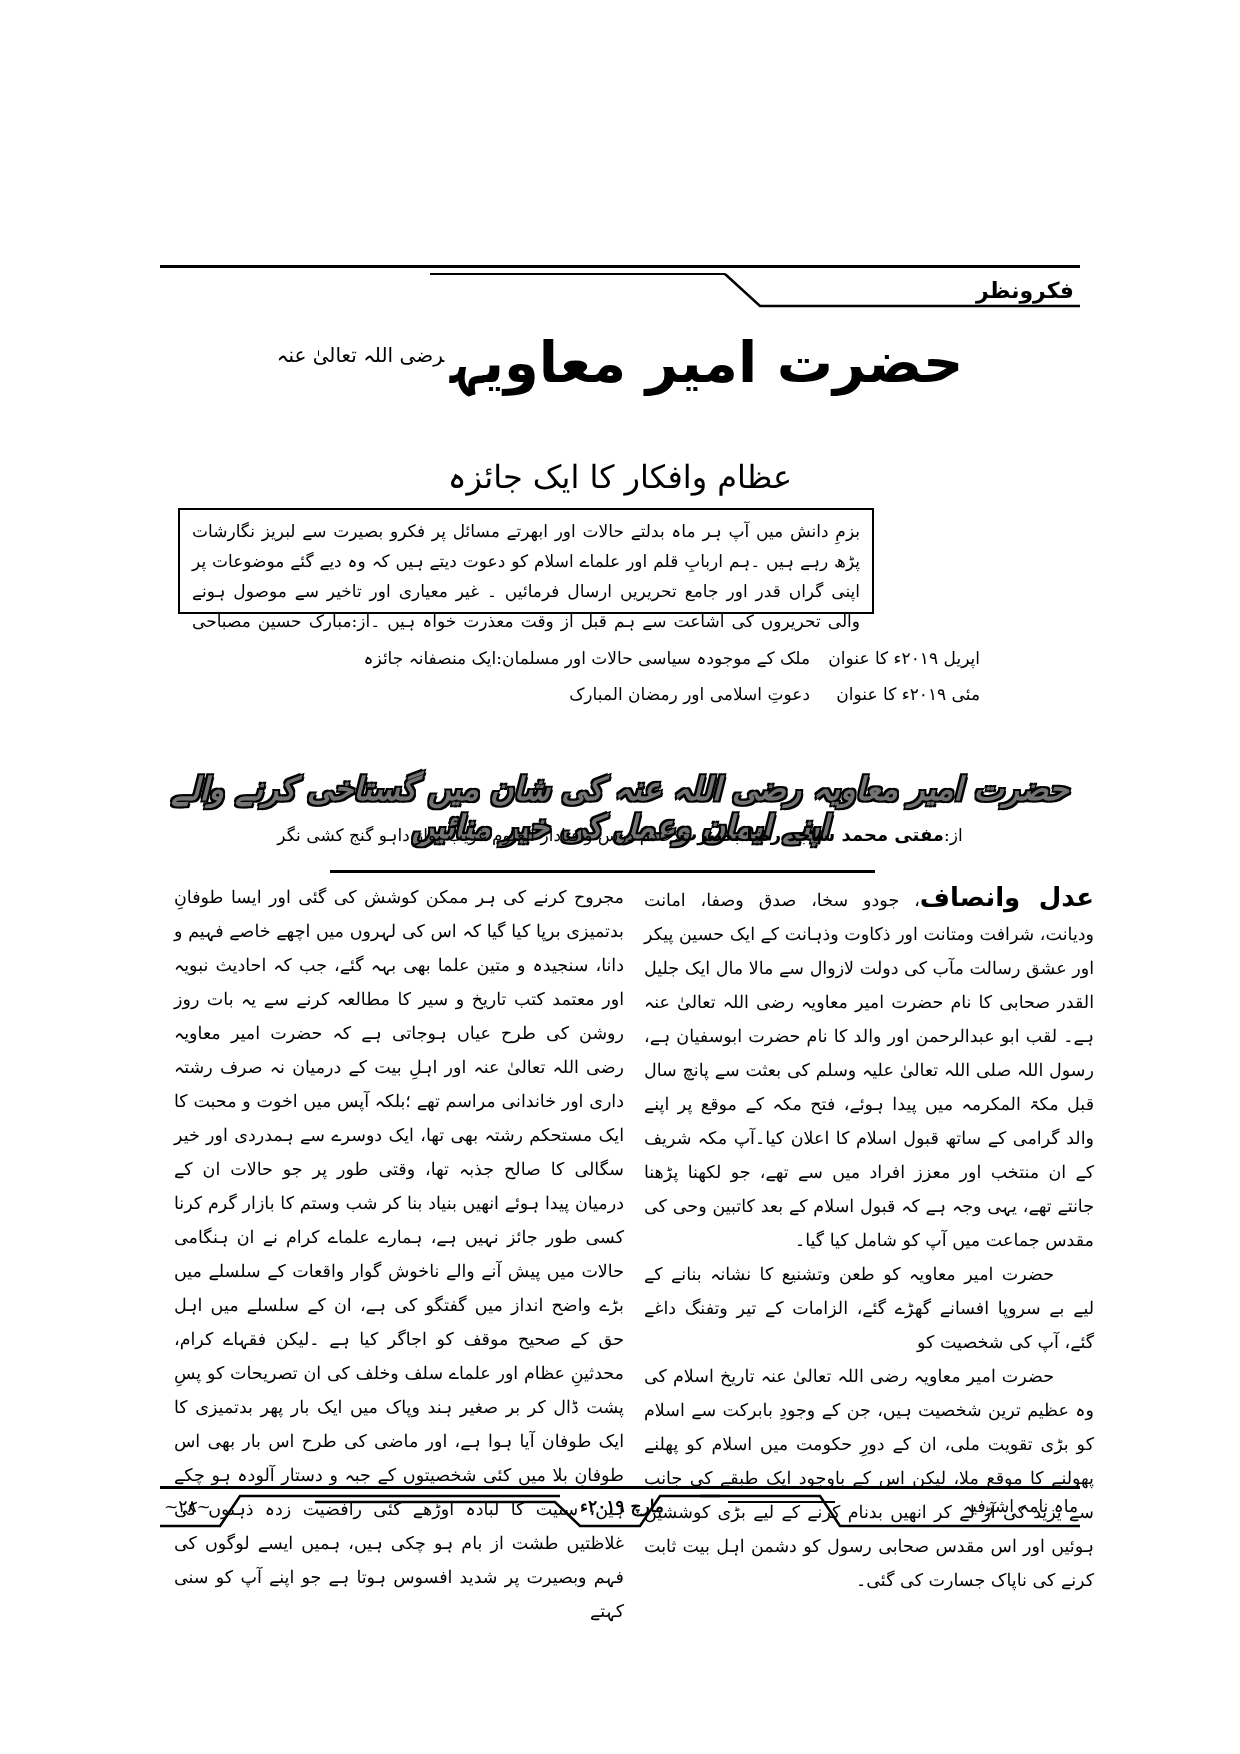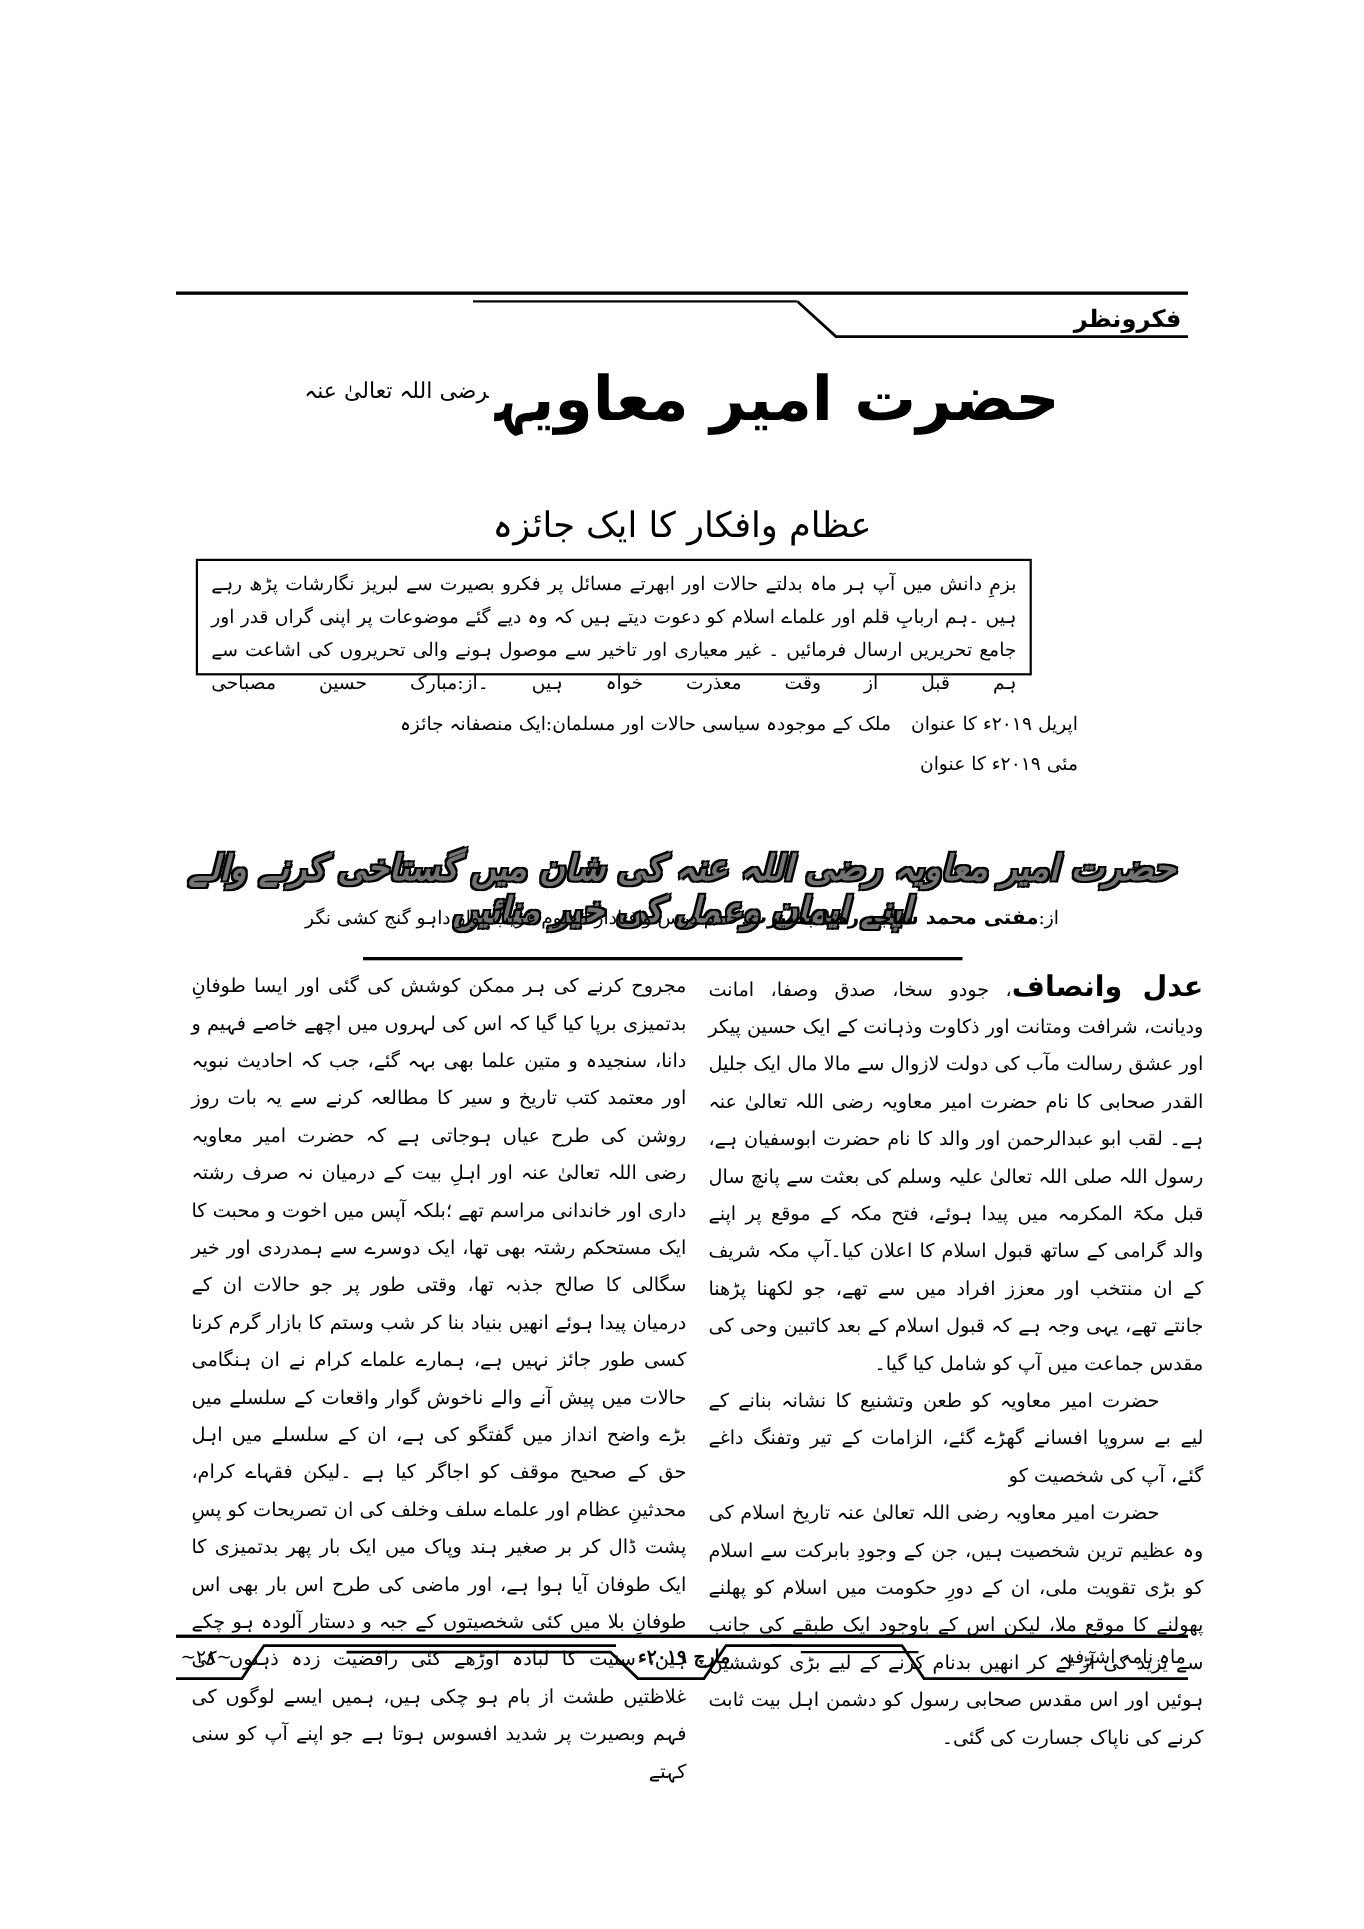--- a/index.html
+++ b/index.html
@@ -14,21 +14,21 @@
                  font-family: "DejaVu Sans", sans-serif; font-weight: bold; font-size: 22px; direction: rtl; }
 
   .main-title { position: absolute; left: 160px; width: 920px; top: 330px; text-align: center;
                 font-family: "DejaVu Sans", sans-serif; font-weight: bold; font-size: 56px; direction: rtl;
                 letter-spacing: -1px; }
   .main-title .honorific { font-size: 20px; font-weight: normal; vertical-align: super; margin-right: 6px; }
 
   .subtitle { position: absolute; left: 160px; width: 920px; top: 458px; text-align: center;
               font-family: "DejaVu Serif", serif; font-size: 32px; direction: rtl; }
 
-  .notice-box { position: absolute; left: 178px; top: 508px; width: 760px; height: 106px;
+  .notice-box { position: absolute; left: 178px; top: 508px; width: 696px; height: 106px;
                 border: 2px solid #000; box-sizing: border-box; padding: 6px 12px;
                 direction: rtl; text-align: justify; text-align-last: justify;
                 font-family: "DejaVu Serif", serif; font-size: 17px; line-height: 30px; }
 
   .topics { position: absolute; left: 330px; top: 640px; width: 650px; direction: rtl;
             font-family: "DejaVu Serif", serif; font-size: 17px; }
   .topic-row { display: flex; height: 36px; align-items: center; }
   .topic-label { width: 170px; }
   .topic-value { flex: 1; }
 
@@ -71,20 +71,21 @@
 
 <div class="notice-box">بزمِ دانش میں آپ ہر ماہ بدلتے حالات اور ابھرتے مسائل پر فکرو بصیرت سے لبریز نگارشات پڑھ رہے ہیں ۔ہم اربابِ قلم اور علماے اسلام کو دعوت دیتے ہیں کہ وہ دیے گئے موضوعات پر اپنی گراں قدر اور جامع تحریریں ارسال فرمائیں ۔ غیر معیاری اور تاخیر سے موصول ہونے والی تحریروں کی اشاعت سے ہم قبل از وقت معذرت خواہ ہیں ۔از:مبارک حسین مصباحی</div>
 
 <div class="topics">
   <div class="topic-row">
     <span class="topic-label">اپریل ۲۰۱۹ء کا عنوان</span>
     <span class="topic-value">ملک کے موجودہ سیاسی حالات اور مسلمان:ایک منصفانہ جائزہ</span>
   </div>
   <div class="topic-row">
     <span class="topic-label">مئی ۲۰۱۹ء کا عنوان</span>
+    <span class="topic-value">دعوتِ اسلامی اور رمضان المبارک</span>
   </div>
 </div>
 
 <div class="article-title">حضرت امیر معاویہ رضی اللہ عنہ کی شان میں گستاخی کرنے والے اپنے ایمان وعمل کی خیر منائیں</div>
 <div class="byline">
   <span class="by-prefix">از:</span><span class="by-name">مفتی محمد ساجد رضا بصیرت</span><span>:خادم درس وافتادار العلوم غریب نواز داہو گنج کشی نگر</span>
 </div>
 <div class="rule" style="left:330px; top:870px; width:545px; height:3px;"></div>
 
 <div class="column col-right">

